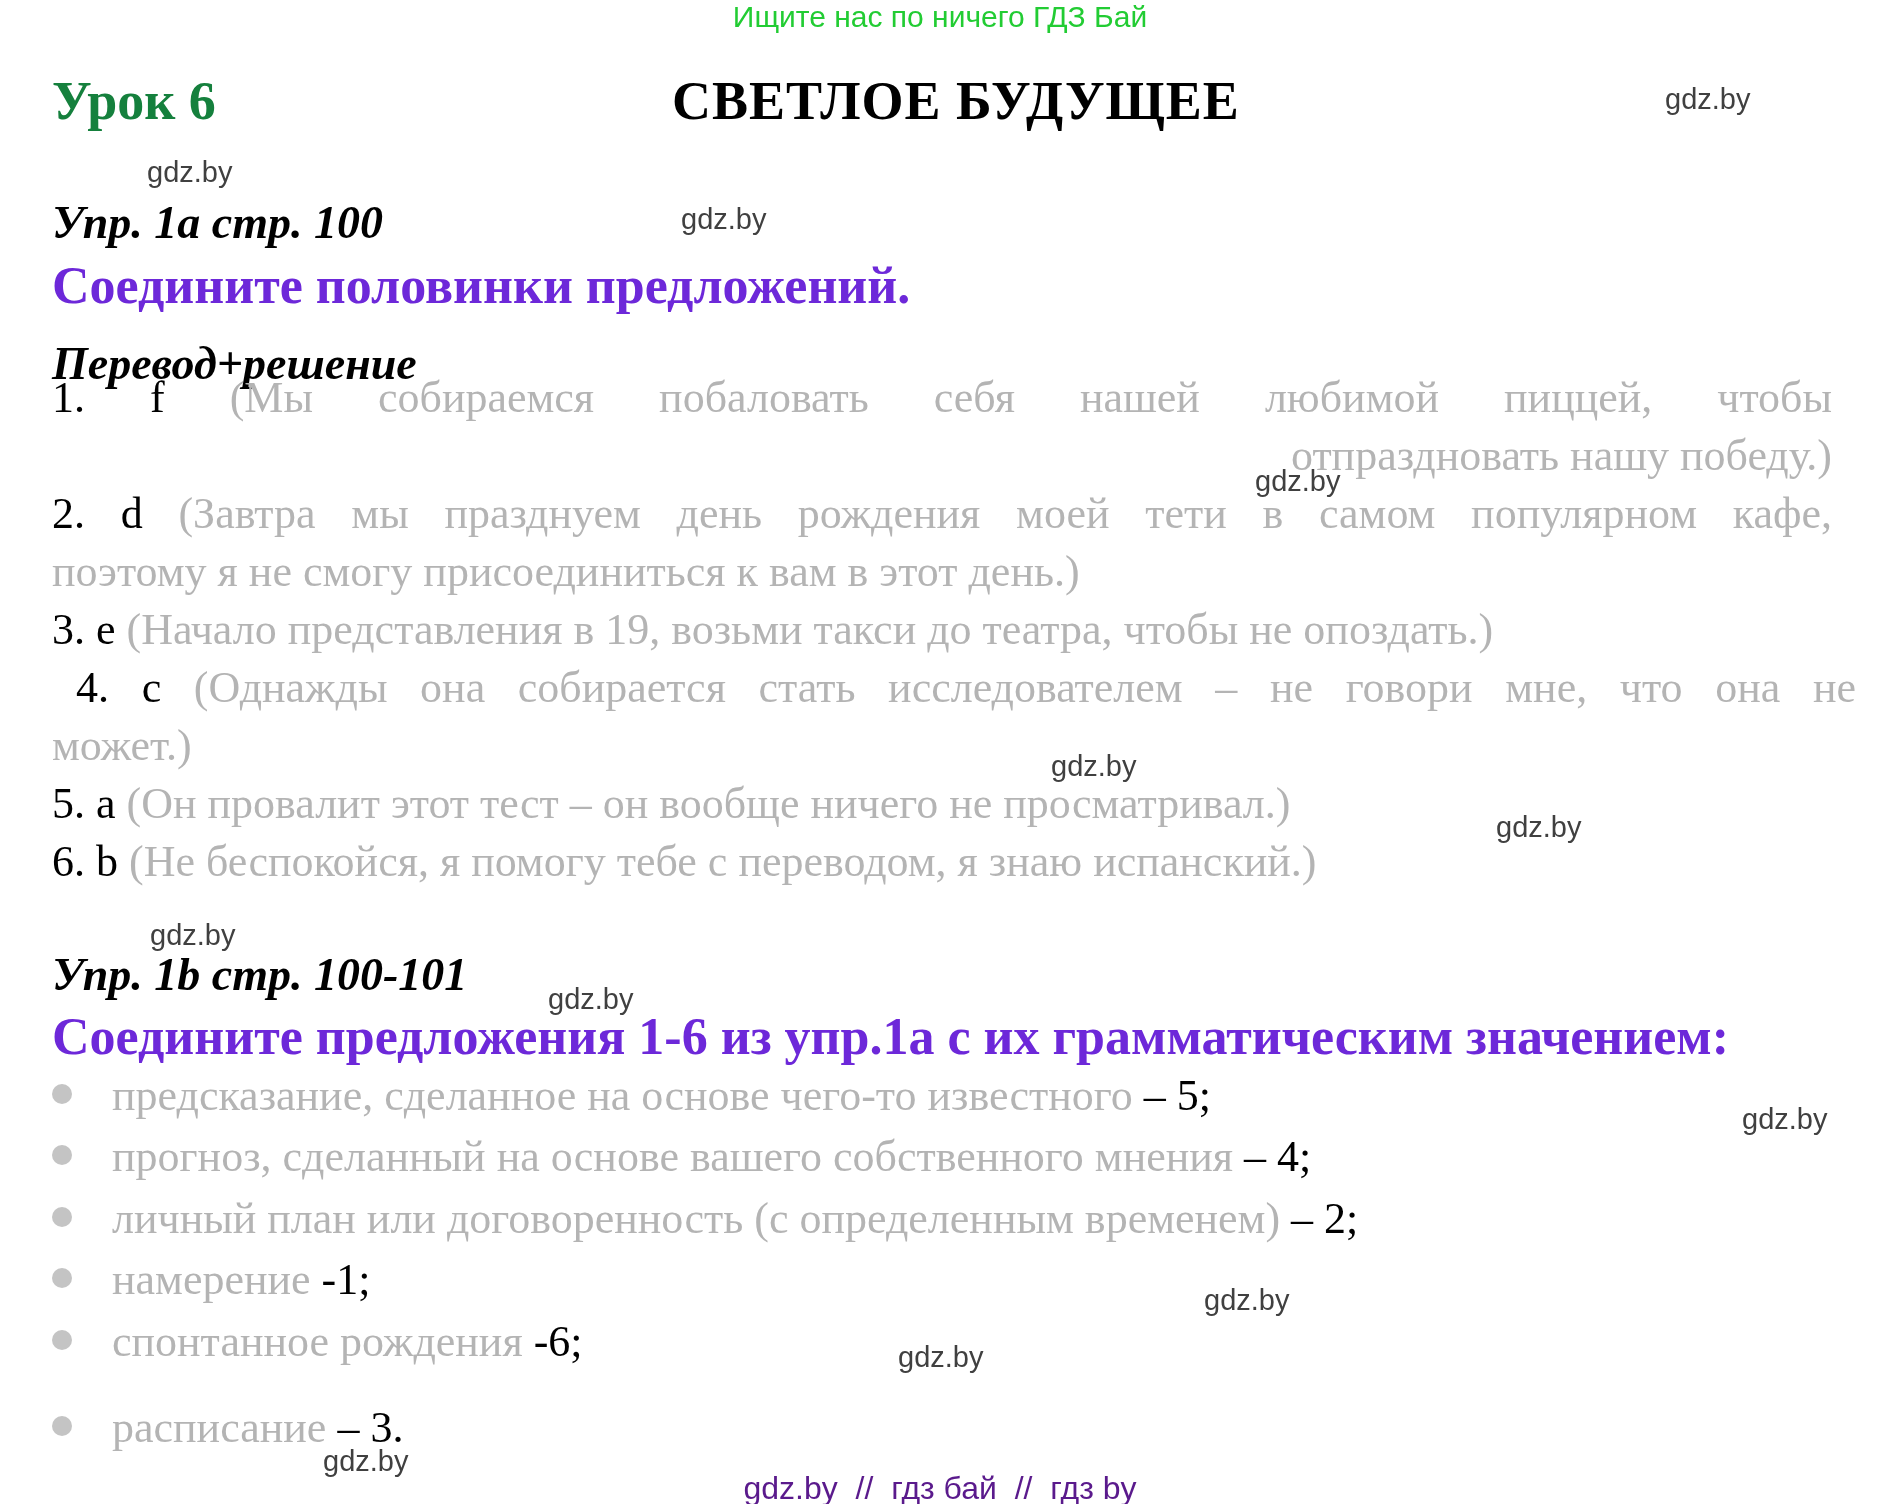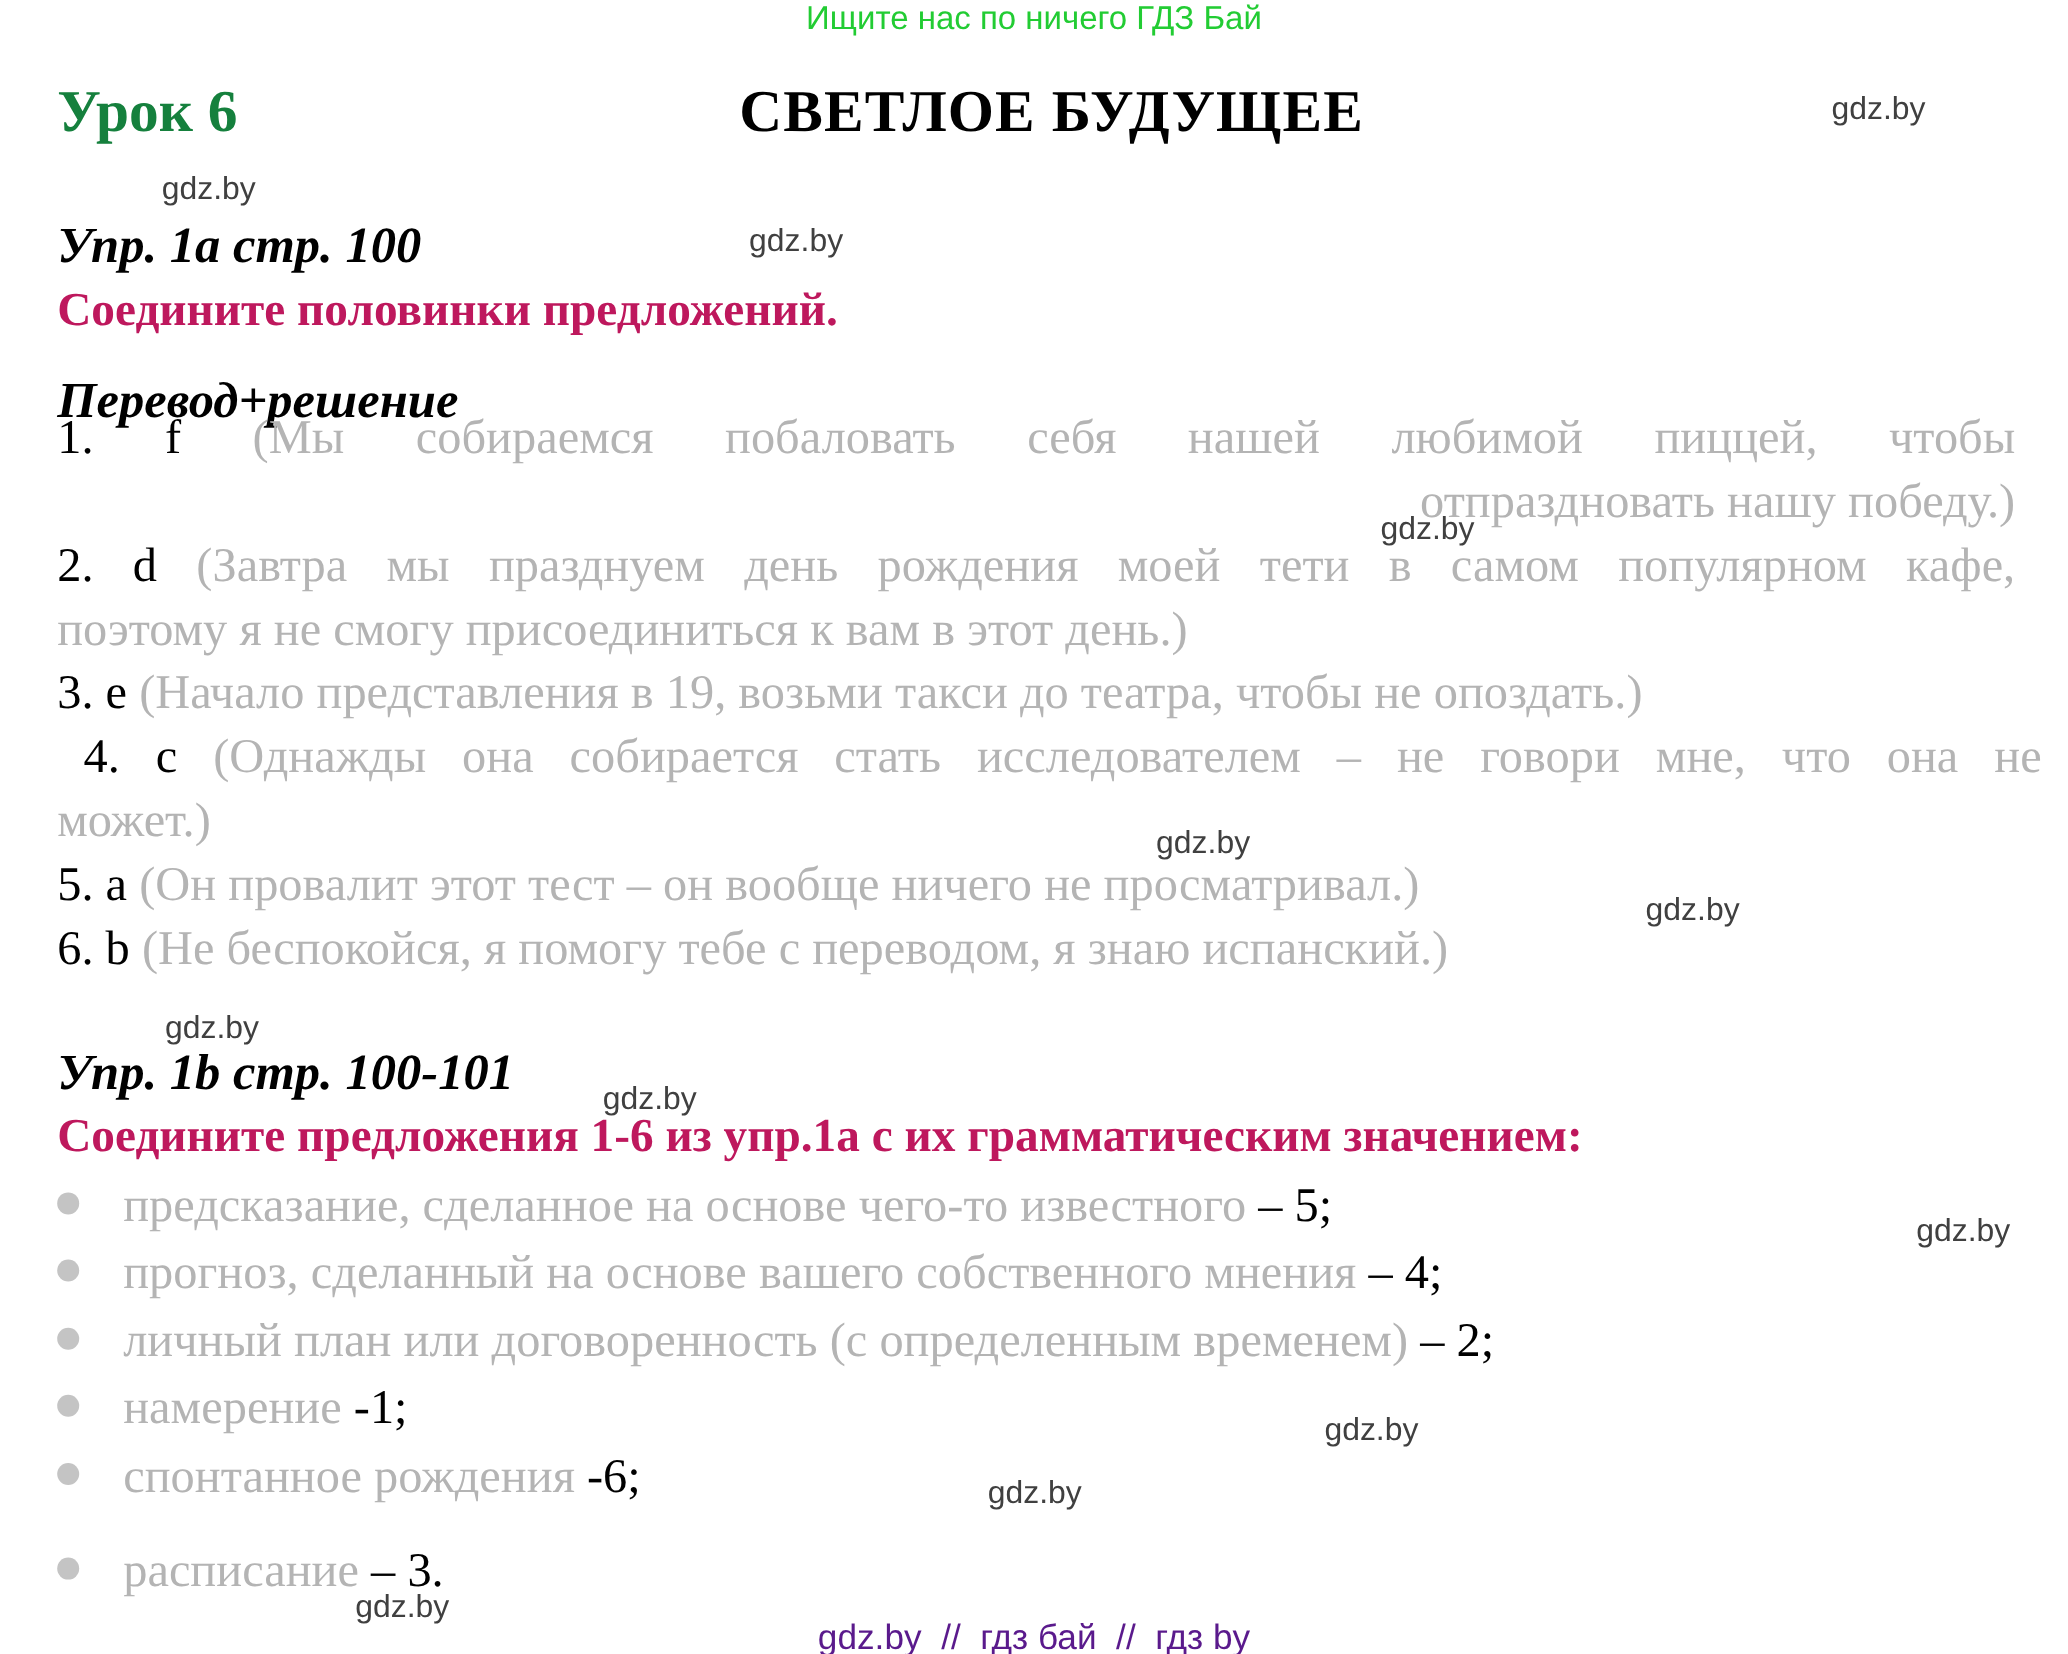--- a/index.html
+++ b/index.html
@@ -4,21 +4,21 @@
   <style>
     html, body { margin: 0; padding: 0; background: #ffffff; }
     body { width: 1880px; height: 1504px; position: relative; overflow: hidden; }
     .serif { font-family: "Liberation Serif", "DejaVu Serif", serif; }
     .sans { font-family: "Liberation Sans", "DejaVu Sans", sans-serif; }
     .abs { position: absolute; white-space: nowrap; line-height: 1; }
     .banner { top: 2px; left: 0; width: 1880px; text-align: center; font-size: 30px; color: #22cc33; }
     .lesson { left: 52px; top: 74px; font-size: 54px; font-weight: bold; color: #15803d; }
     .title { left: 672px; top: 74px; font-size: 54px; font-weight: bold; color: #000; letter-spacing: 1px; }
     .ex-head { left: 52px; font-size: 46px; font-weight: bold; font-style: italic; color: #000; }
-    .task { left: 52px; font-size: 43px; font-weight: bold; color: #be185d; }
+    .task { left: 52px; font-size: 52px; font-weight: bold; color: #6d28d9; }
     .sub { left: 52px; font-size: 46px; font-weight: bold; font-style: italic; color: #000; }
     .line { left: 52px; width: 1780px; font-size: 44px; color: #b4b4b4; }
     .line.justify { text-align: justify; text-align-last: justify; }
     .num { color: #000; }
     .ans { color: #000; }
     .bullet-row { left: 52px; font-size: 44px; color: #b4b4b4; }
     .bullet { display: inline-block; width: 20px; height: 20px; border-radius: 50%; background: #c4c4c4; margin-right: 40px; vertical-align: middle; position: relative; top: -6px; }
     .wm { font-size: 29px; color: #404040; margin-top: 24px; }
     .footer { left: 0; width: 1880px; text-align: center; top: 1472px; font-size: 32px; color: #5a1a8c; }
   </style>

